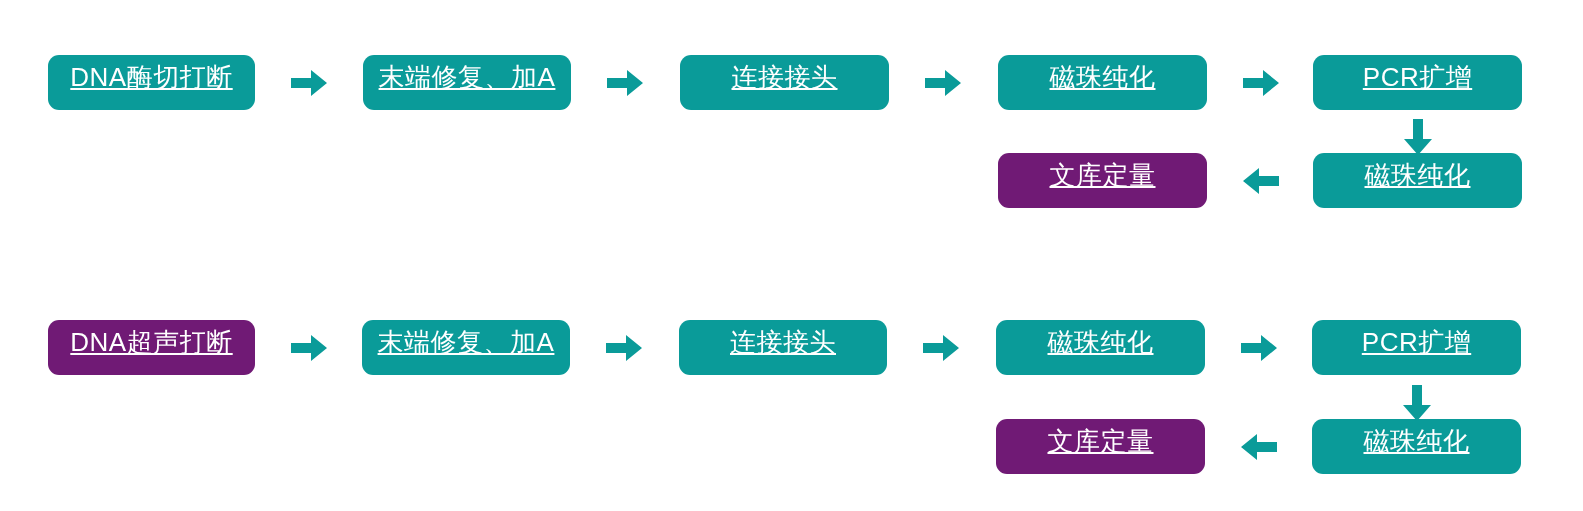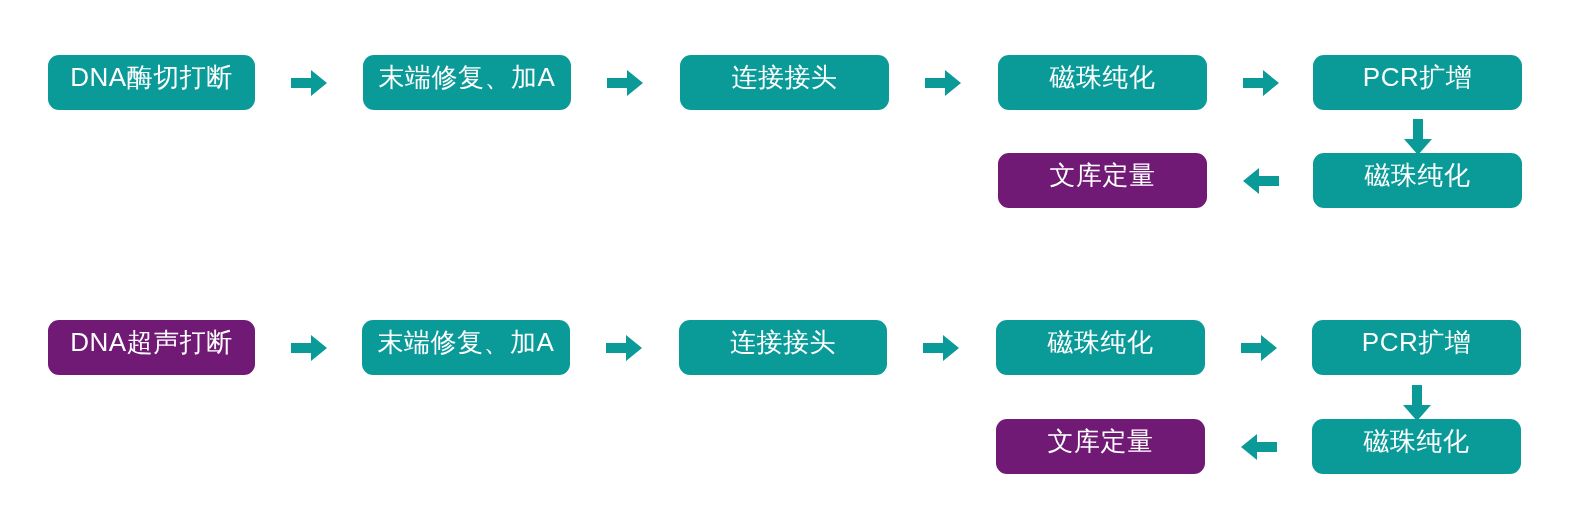--- a/index.html
+++ b/index.html
@@ -26,20 +26,21 @@
     justify-content: center;
     border-radius: 11px;
     color: #ffffff;
     font-size: 26px;
     font-weight: 400;
     letter-spacing: 0.5px;
     line-height: 1;
     white-space: nowrap;
     box-sizing: border-box;
     padding-bottom: 12px;
+    text-decoration: underline;
   }
   .node.teal   { background: #0a9b99; }
   .node.orange { background: #701a75; }
 
   
   .arrow {
     position: absolute;
     display: block;
   }
   .arrow svg { display: block; }

